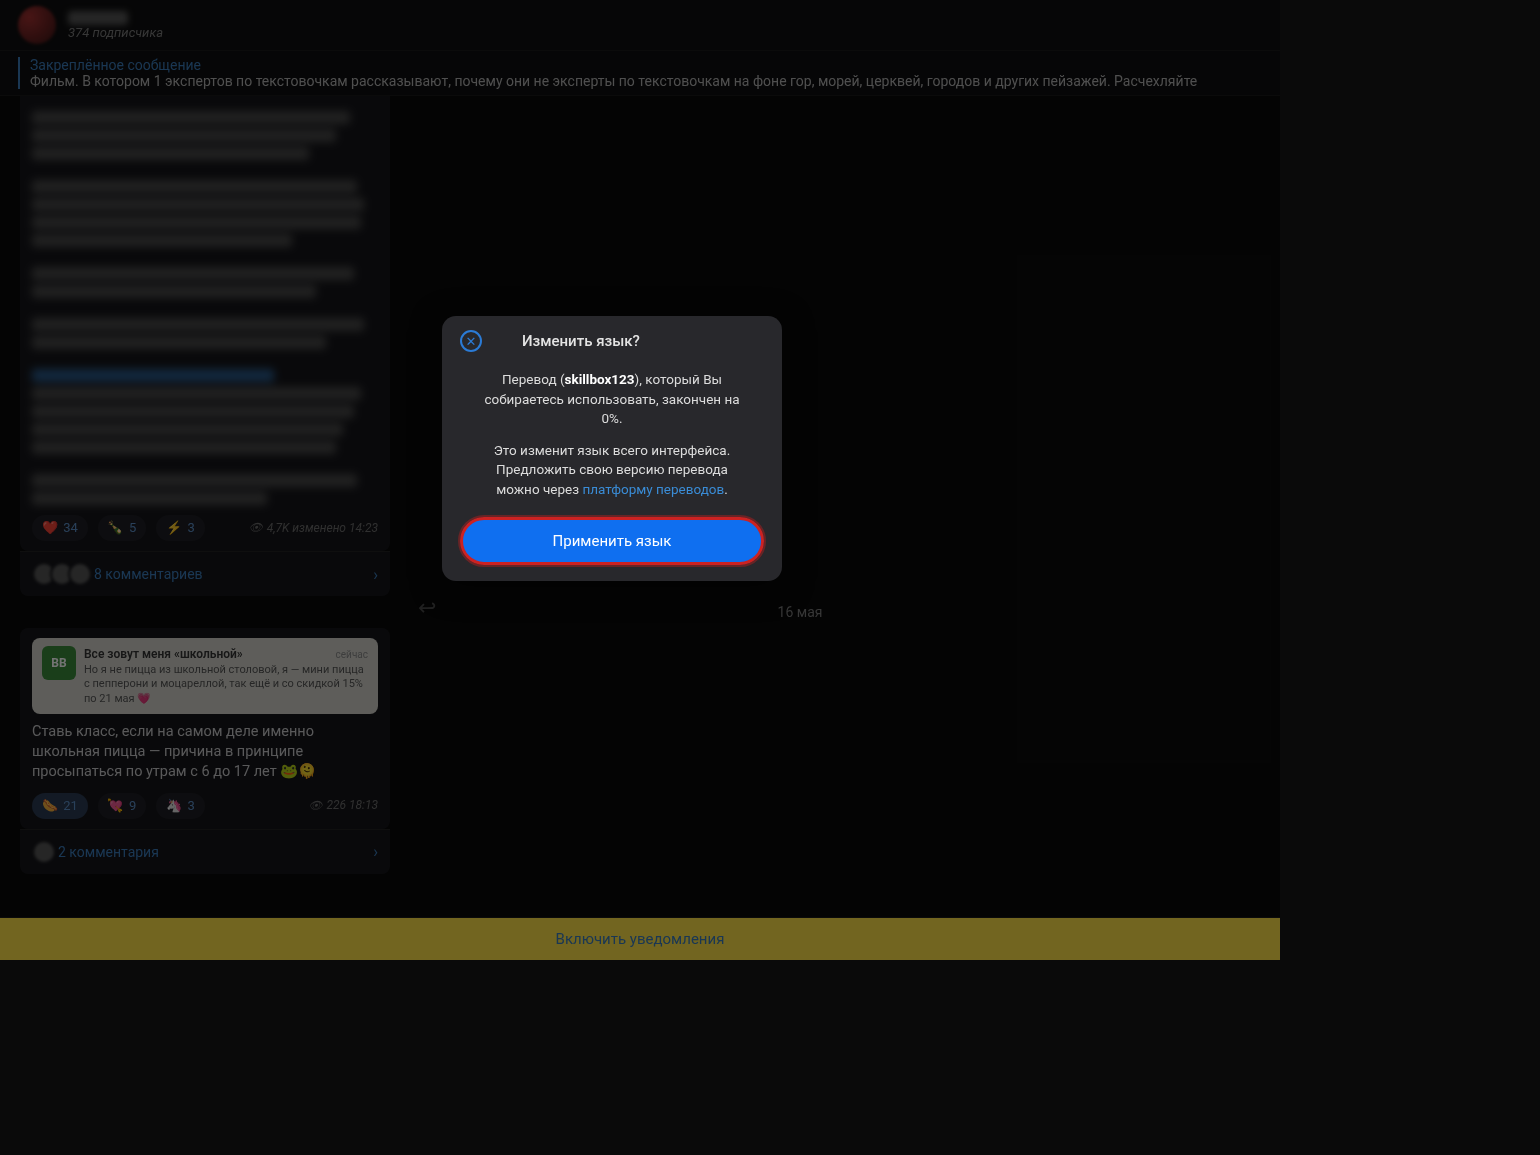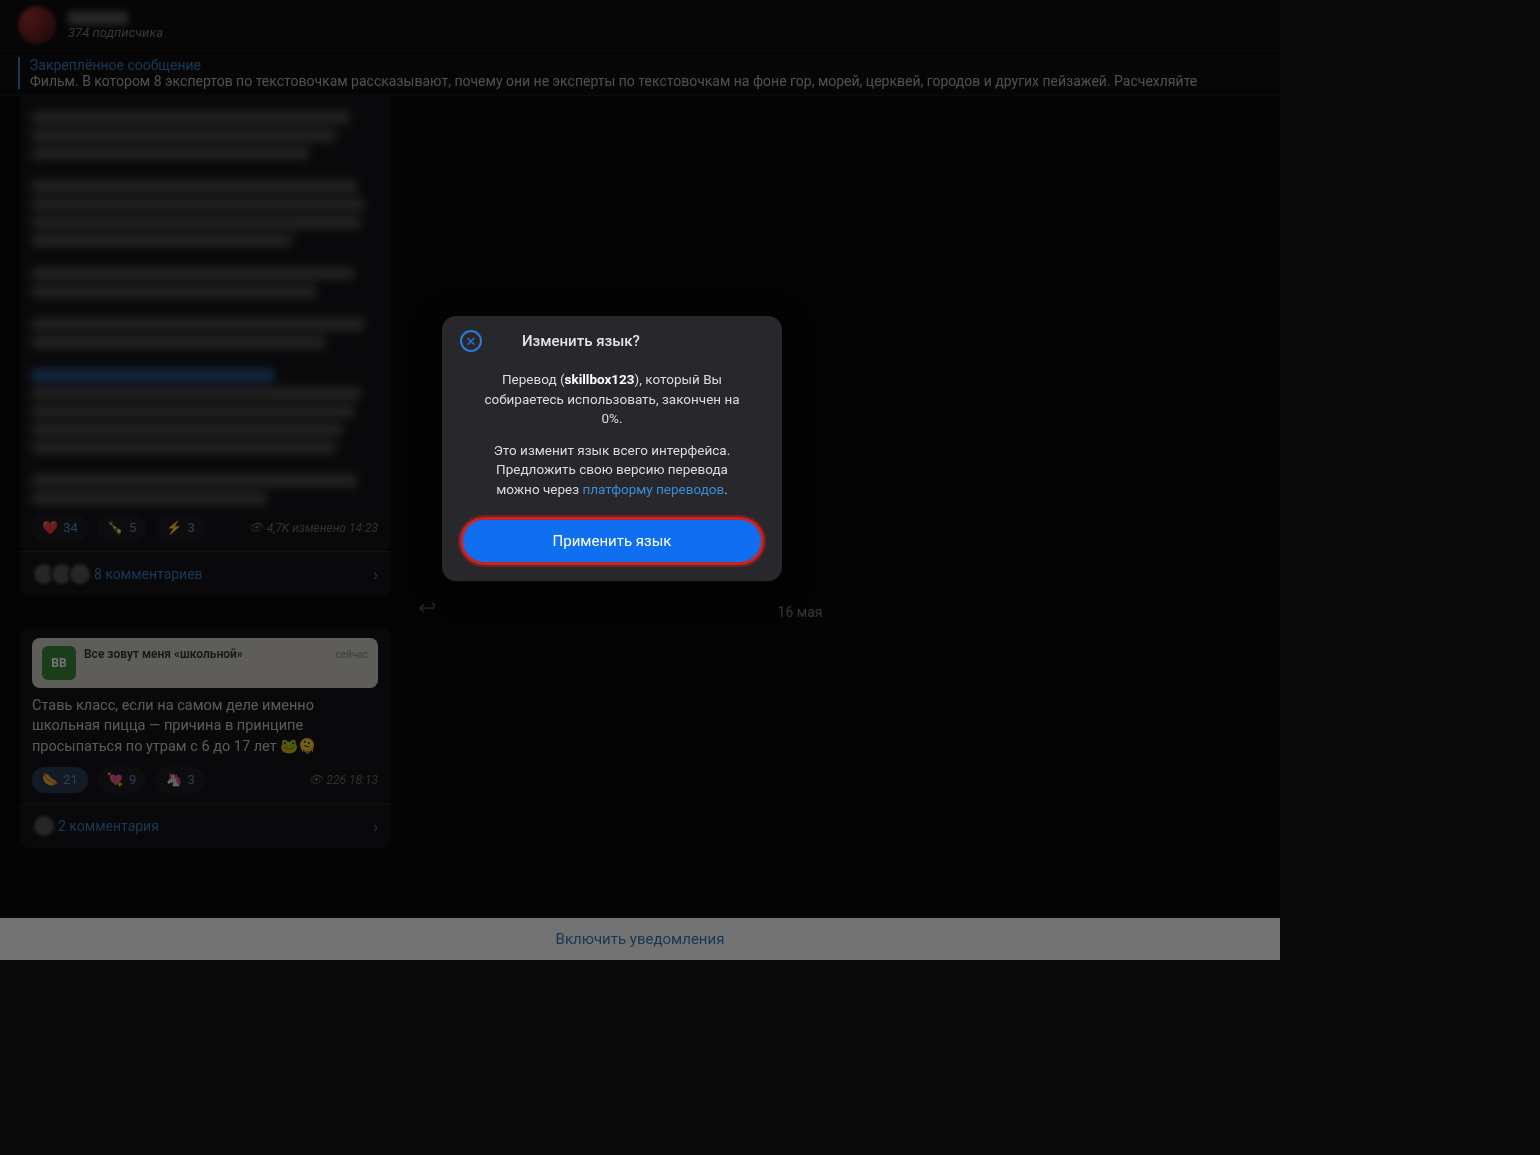--- a/index.html
+++ b/index.html
@@ -161,21 +161,21 @@
 .embed-time { font-size: 10px; color: #888; margin-left: auto; }
 
 .footer-notify {
   position: absolute;
   bottom: 0;
   left: 0; right: 0;
   text-align: center;
   padding: 12px;
   color: #3a7ab8;
   font-size: 15px;
-  background: #ffffff;
+  background: #fde047;
   border-top: 1px solid #1a1a1a;
 }
 
 
 .modal {
   position: absolute;
   left: 442px;
   top: 316px;
   width: 340px;
   background: #28282c;
@@ -245,21 +245,21 @@
   <div class="avatar-round"></div>
   <div>
     <div class="header-title"></div>
     <div class="header-sub">374 подписчика</div>
   </div>
 </div>
 
 <div class="pinned">
   <div class="pinned-border">
     <div class="pinned-title">Закреплённое сообщение</div>
-    <div class="pinned-text">Фильм. В котором 8 экспертов по текстовочкам рассказывают, почему они не эксперты по текстовочкам на фоне гор, морей, церквей, городов и других пейзажей. Расчехляйте</div>
+    <div class="pinned-text">Фильм. В котором 1 экспертов по текстовочкам рассказывают, почему они не эксперты по текстовочкам на фоне гор, морей, церквей, городов и других пейзажей. Расчехляйте</div>
   </div>
 </div>
 
 <div class="messages">
 
   <div class="msg" style="border-radius:0 0 8px 8px; margin-top:0;">
     <div class="blurred-block">
       <div class="blurred-line" style="width:92%"></div>
       <div class="blurred-line" style="width:88%"></div>
       <div class="blurred-line" style="width:80%"></div>
@@ -317,20 +317,21 @@
   <div class="date-pill">16 мая</div>
 
   <div class="msg">
     <div class="embed">
       <div class="embed-badge">ВВ</div>
       <div style="flex:1">
         <div style="display:flex;justify-content:space-between;align-items:baseline">
           <div class="embed-title">Все зовут меня «школьной»</div>
           <div class="embed-time">сейчас</div>
         </div>
+        <div class="embed-text">Но я не пицца из школьной столовой, я — мини пицца с пепперони и моцареллой, так ещё и со скидкой 15% по 21 мая 💗</div>
       </div>
     </div>
     <div>Ставь класс, если на самом деле именно школьная пицца — причина в принципе просыпаться по утрам с 6 до 17 лет 🐸🫠</div>
 
     <div class="reactions">
       <div class="reaction-pill active">
         <span>🌭</span>
         <span>21</span>
       </div>
       <div class="reaction-pill">

